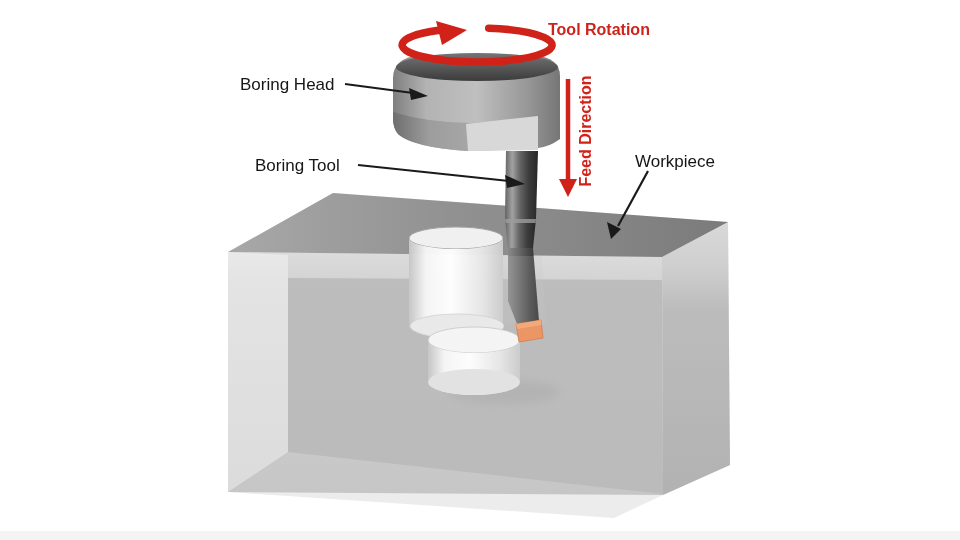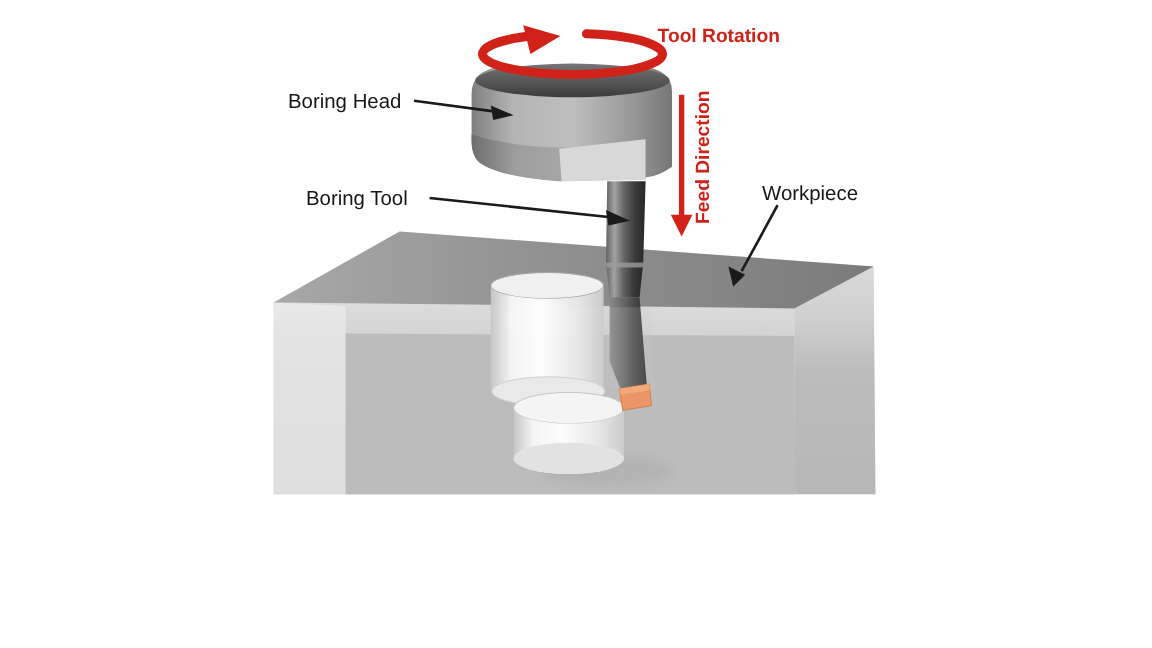--- a/index.html
+++ b/index.html
@@ -1,16 +1,16 @@
 <!DOCTYPE html>
 <html><head>
 <meta charset="utf-8">
 <style>
   html,body{margin:0;padding:0;background:#ffffff;}
-  .stage{position:relative;width:960px;height:412px;background:#ffffff;overflow:hidden;
+  .stage{position:relative;width:960px;height:540px;background:#ffffff;overflow:hidden;
          font-family:"Liberation Sans", sans-serif;}
   svg{position:absolute;left:0;top:0;}
   text{font-family:"Liberation Sans", sans-serif;}
   .lbl{font-size:17px;font-weight:500;fill:#161616;}
   .lbl-red{font-size:16px;font-weight:600;}
 </style>
 </head>
 <body>
 
 <div class="stage">

